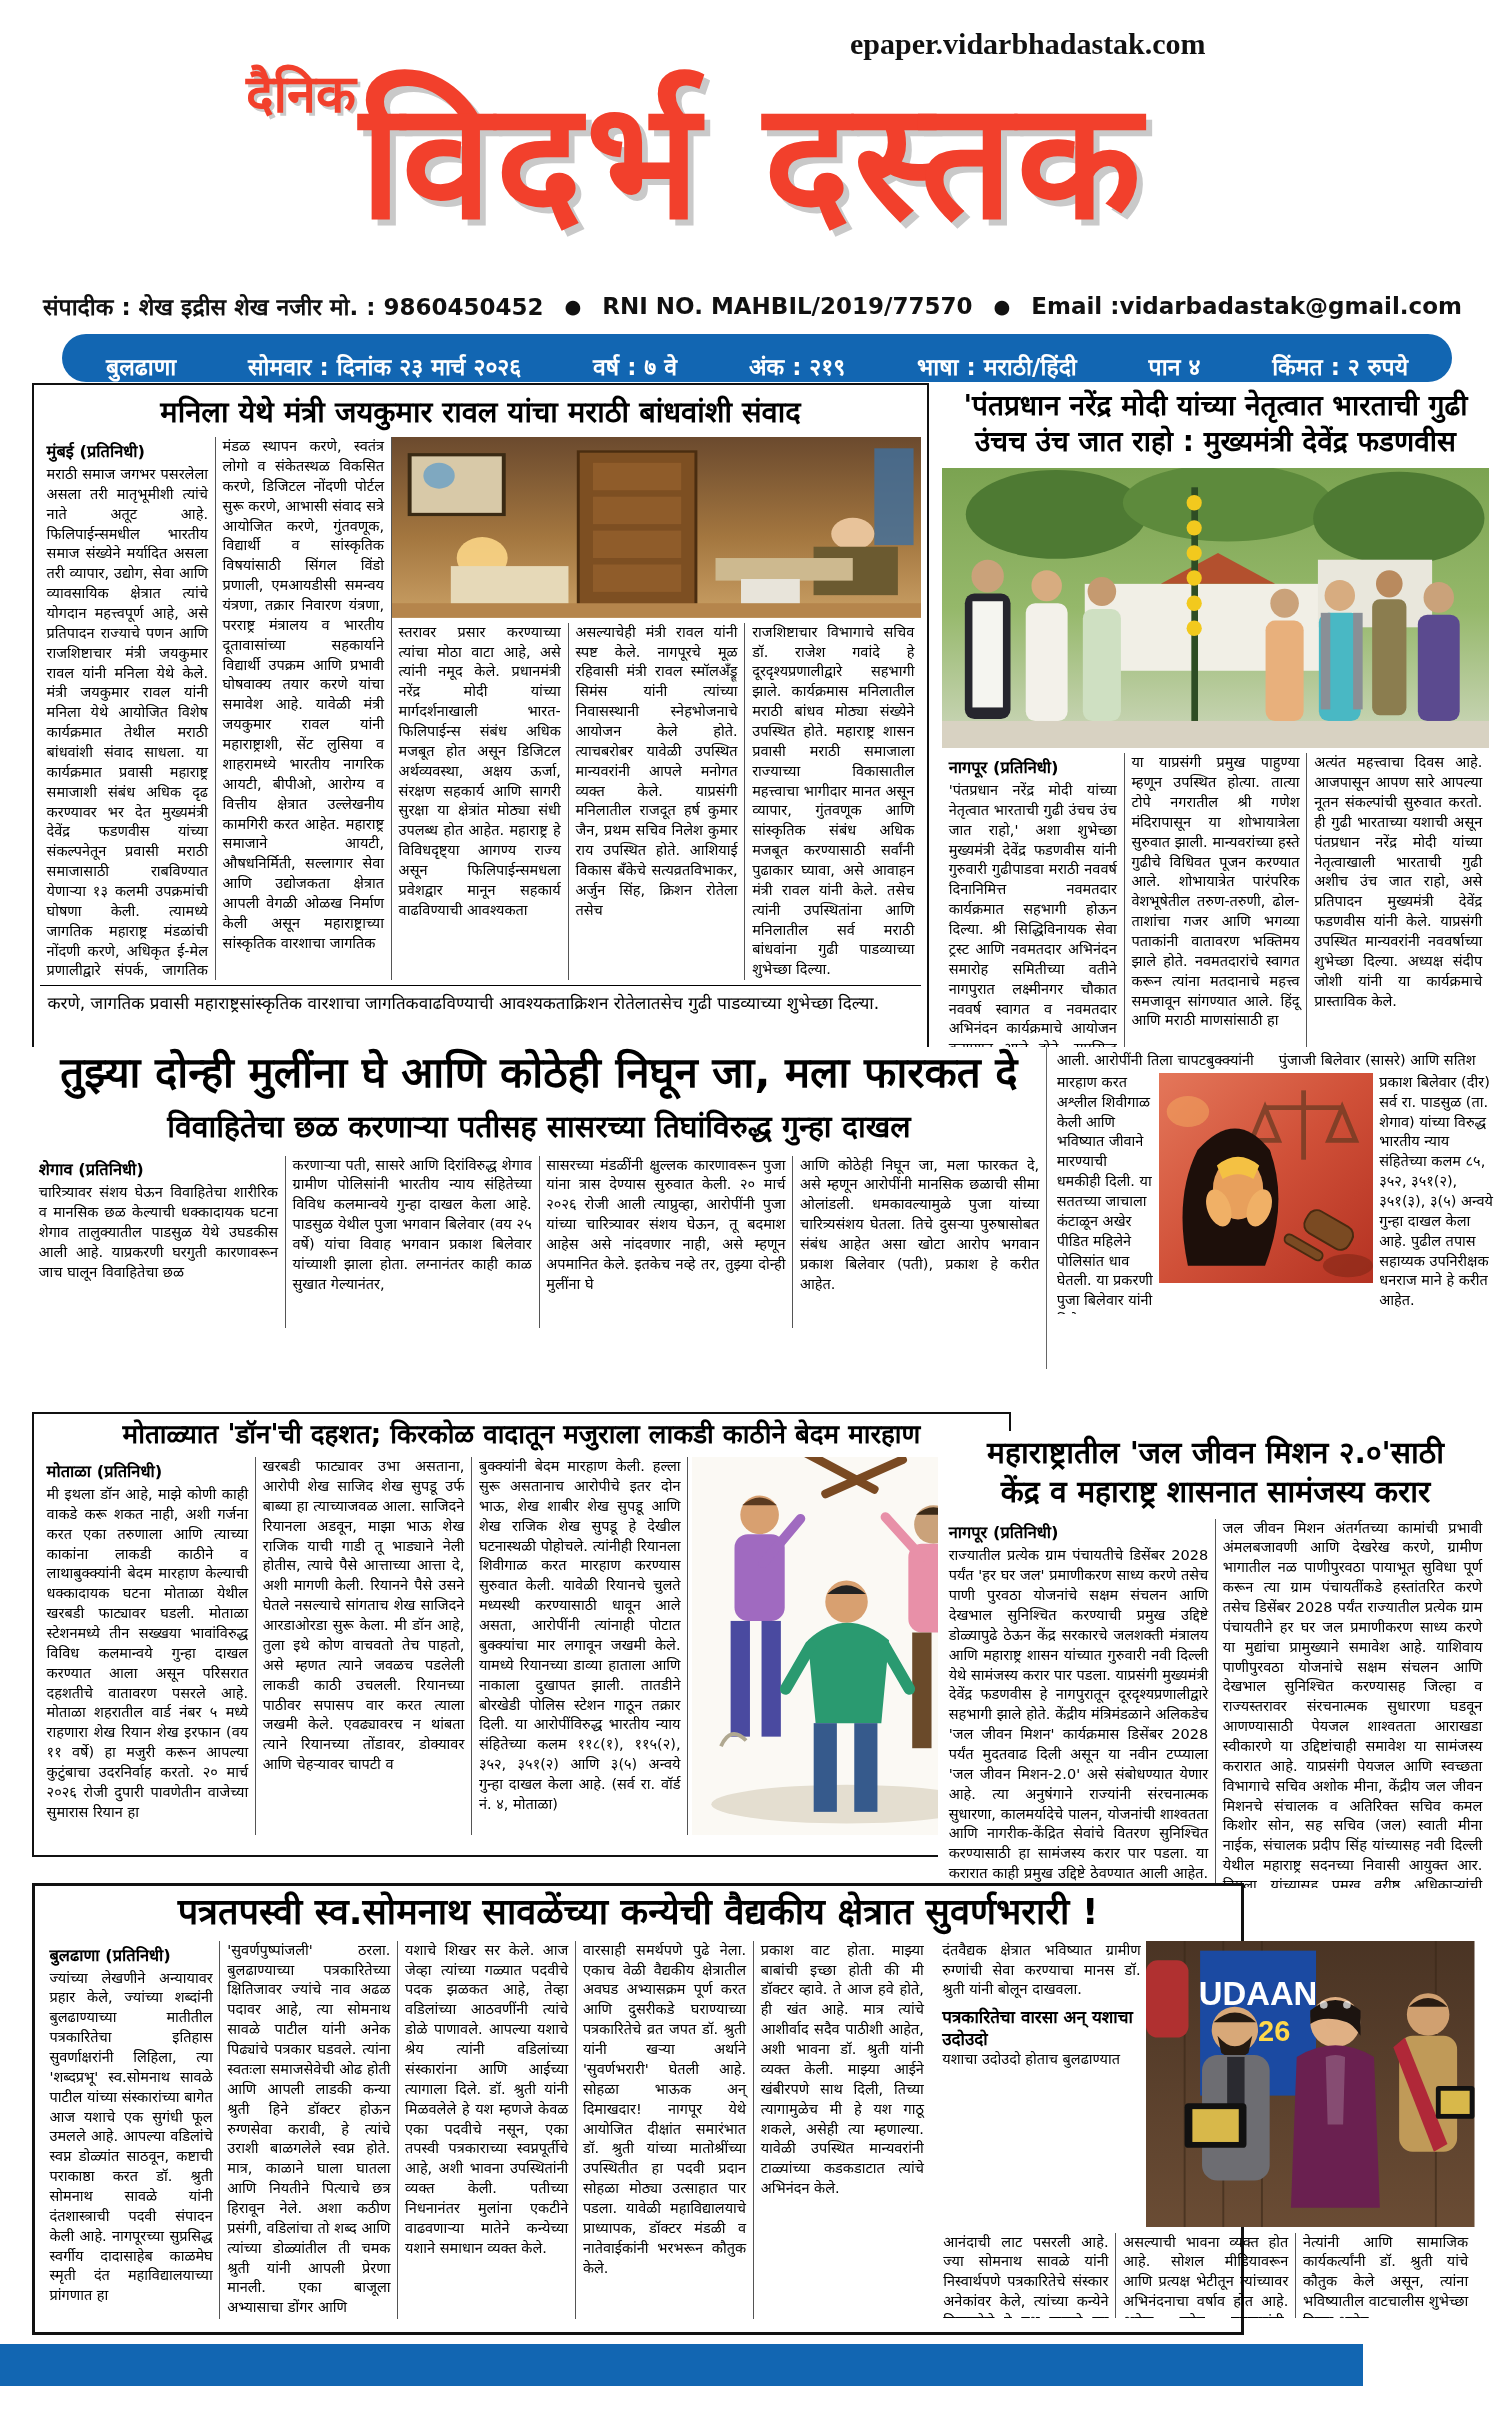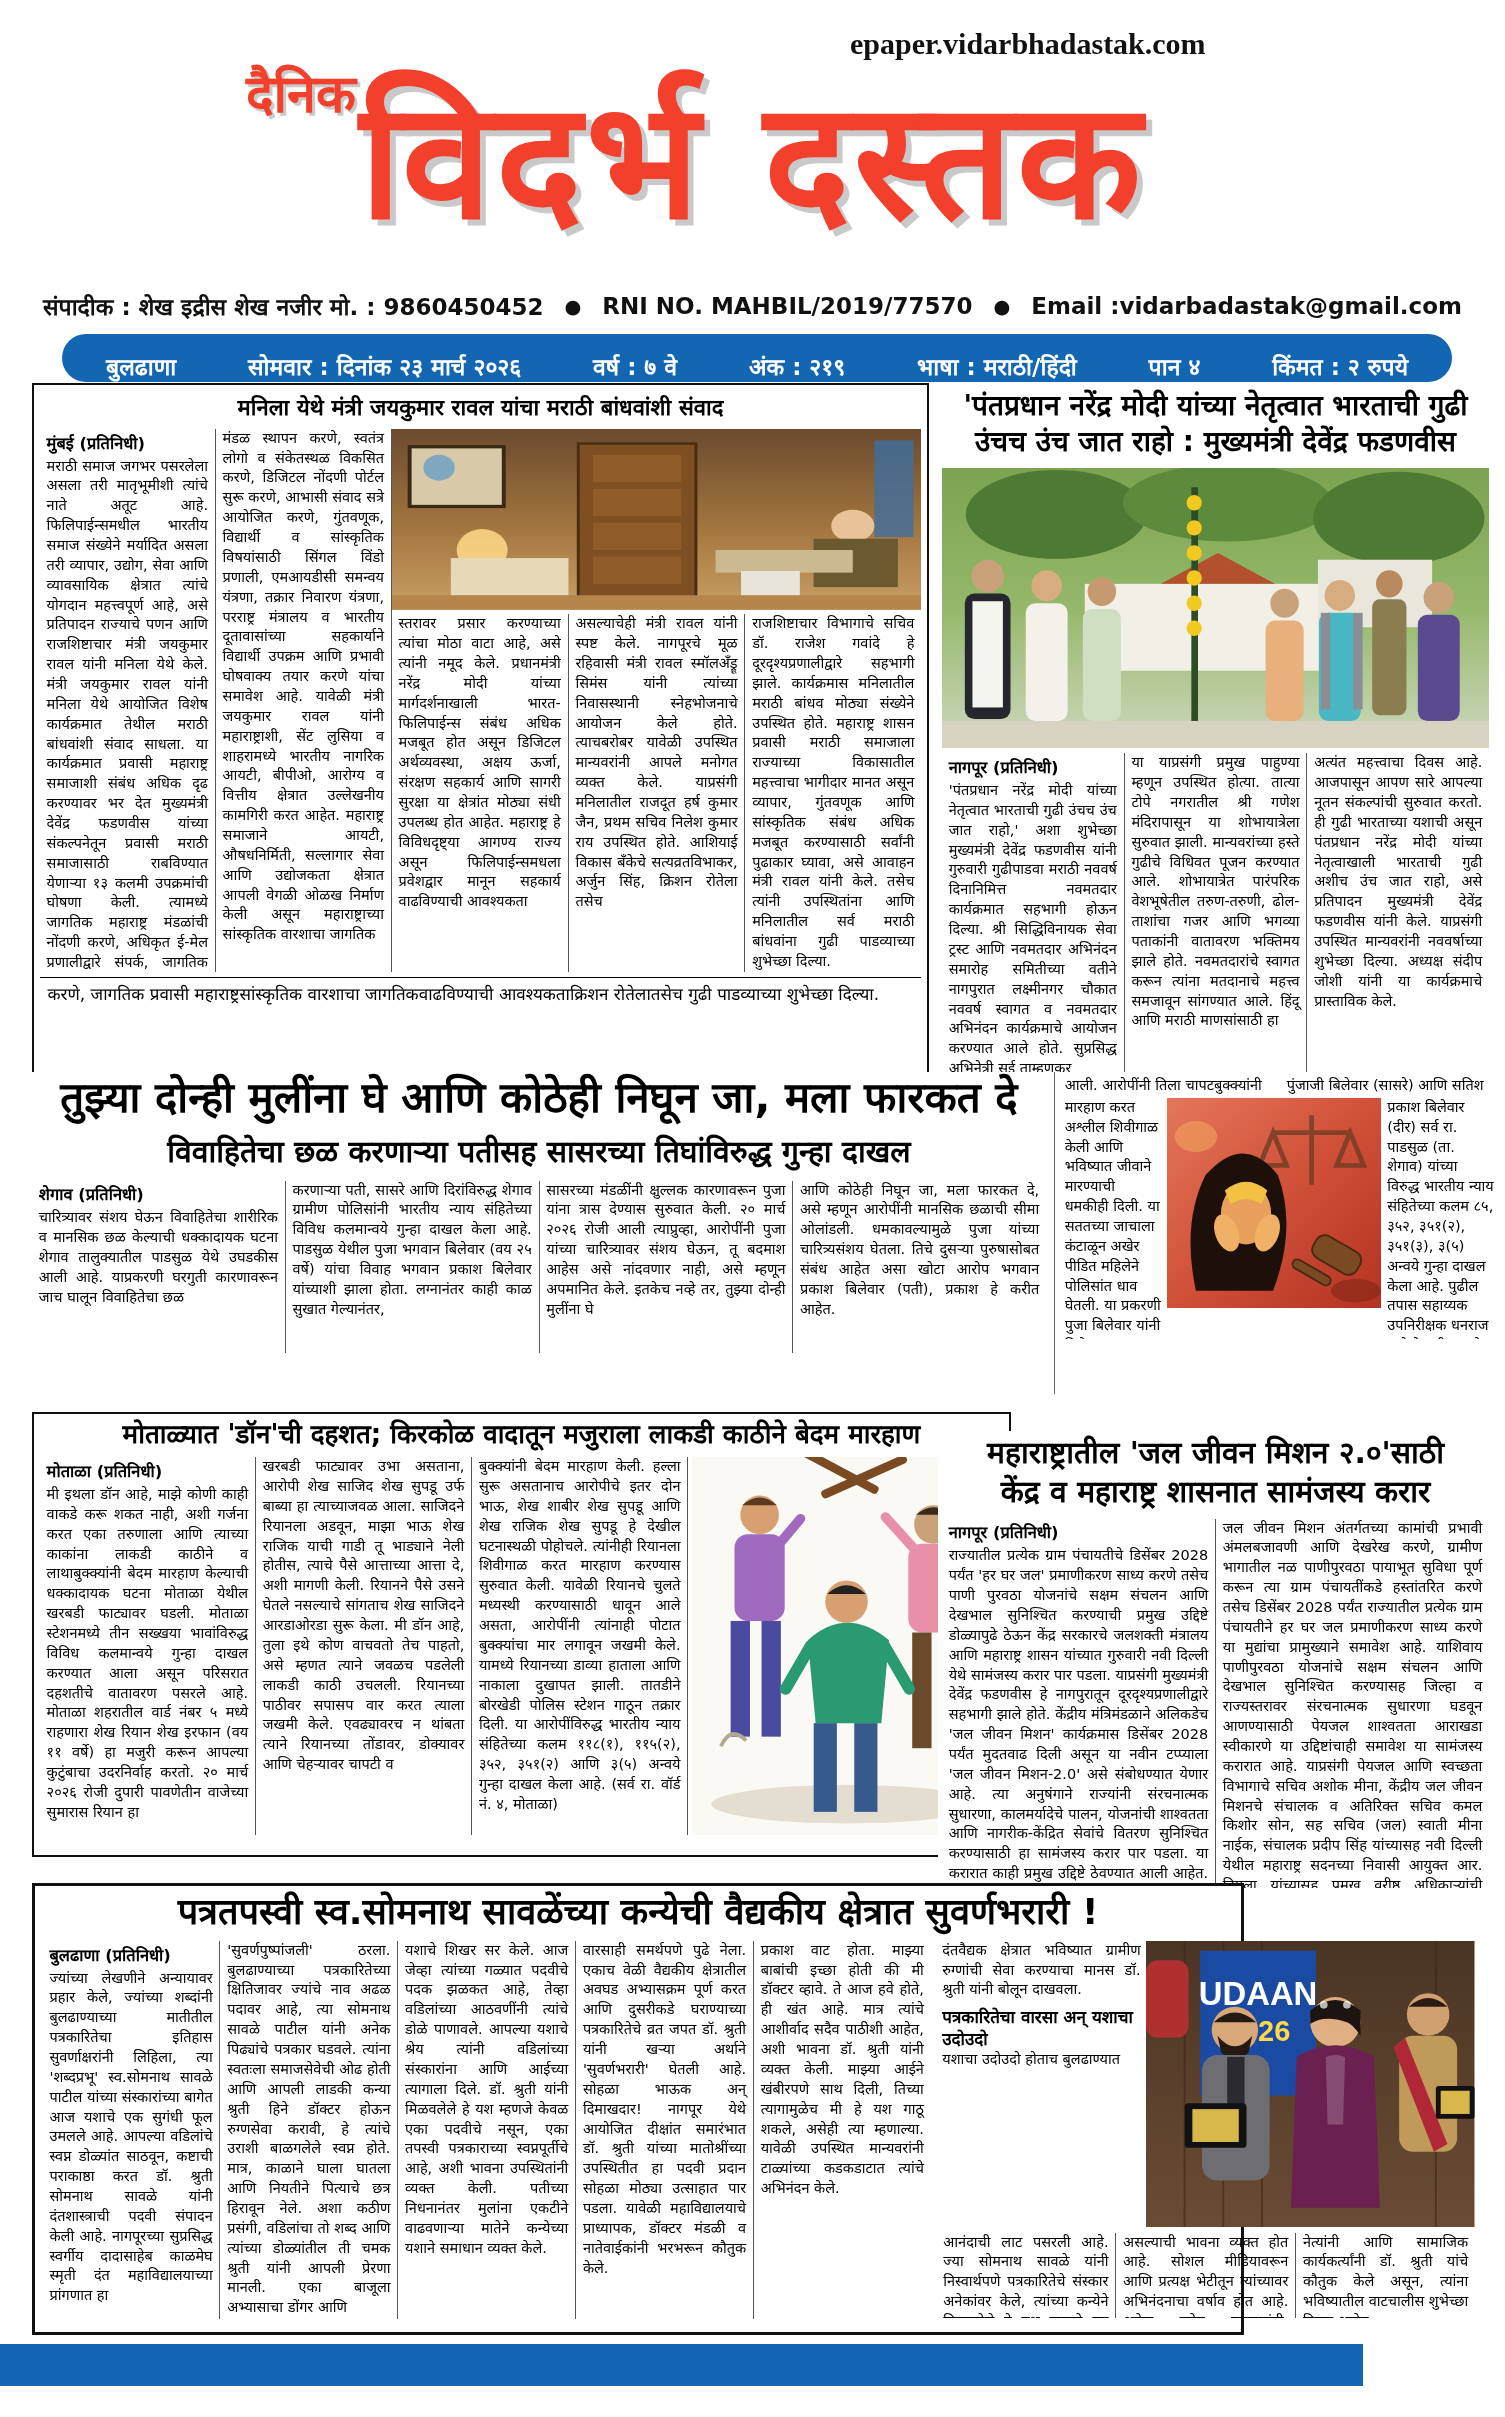--- a/index.html
+++ b/index.html
@@ -20,36 +20,36 @@
   .headline { font-weight:bold; text-align:center; color:#000; }
   .cols { display:flex; }
   .col { flex:1; padding:0 6.8px; border-right:1px solid #555; overflow:hidden; }
   .col:last-child { border-right:none; }
   .col p, .minitext p { font-size:14.5px; line-height:1.37; text-align:justify; }
   .byline { font-weight:bold; font-size:16.4px; padding:1.9px 0 2.9px; }
 
   
   .a1 { left:32px; top:383px; width:897px; height:695px; padding:5.8px 5.8px 3.9px; }
   .a1 .h1 { font-size:30px; line-height:1.28; }
-  .a1 .h2 { font-size:22px; line-height:1.2; margin:3.9px 0 7.7px; }
+  .a1 .h2 { font-size:29px; line-height:1.2; margin:3.9px 0 7.7px; }
   .a1-body { display:flex; height:543px; }
   .a1-c { width:176px; flex:none; }
   .a1-right { flex:1; display:flex; flex-direction:column; border-right:none; }
   .a1-photo { width:100%; height:216px; display:block; margin-bottom:4.8px; }
   .a1-sub { flex:1; display:flex; }
   .a1-strip { border-top:1.9px solid #000; margin-top:4.8px; padding:4.8px 7.7px 0; display:flex; justify-content:flex-start; font-size:17px; }
 
   
   .a2 { left:938px; top:388px; width:555px; height:713px; padding:0 3.9px; }
   .a2 .h1 { font-size:28px; line-height:1.3; }
   .a2-photo { width:100%; height:280px; display:block; margin:7.7px 0 4.8px; }
   .a2-cols { height:338px; }
 
   
-  .a3 { left:32px; top:1072px; width:1462px; height:322px; display:flex;gap:8px; }
+  .a3 { left:32px; top:1047px; width:1462px; height:322px; display:flex; }
   .a3-left { width:1014px; }
   .a3 .h1 { font-size:42px; line-height:1.15; margin-top:1.9px; }
   .a3 .h2 { font-size:30px; margin:7.7px 0 9.7px; }
   .a3-cols { height:172px; }
   .a3-right { flex:1; padding-left:9.7px; border-left:1px solid #666; }
   .a3-topline { display:flex; gap:25px; font-size:14.5px; padding:1.9px 0 3.9px; white-space:nowrap; overflow:hidden; }
   .a3-row { display:flex; }
   .a3-colA { width:97px; font-size:14.5px; line-height:1.37; overflow:hidden; height:241px; }
   .a3-illu { width:214px; height:210px; flex:none; margin:0 5.8px; }
   .a3-colB { flex:1; font-size:14.5px; line-height:1.37; overflow:hidden; height:241px; }

